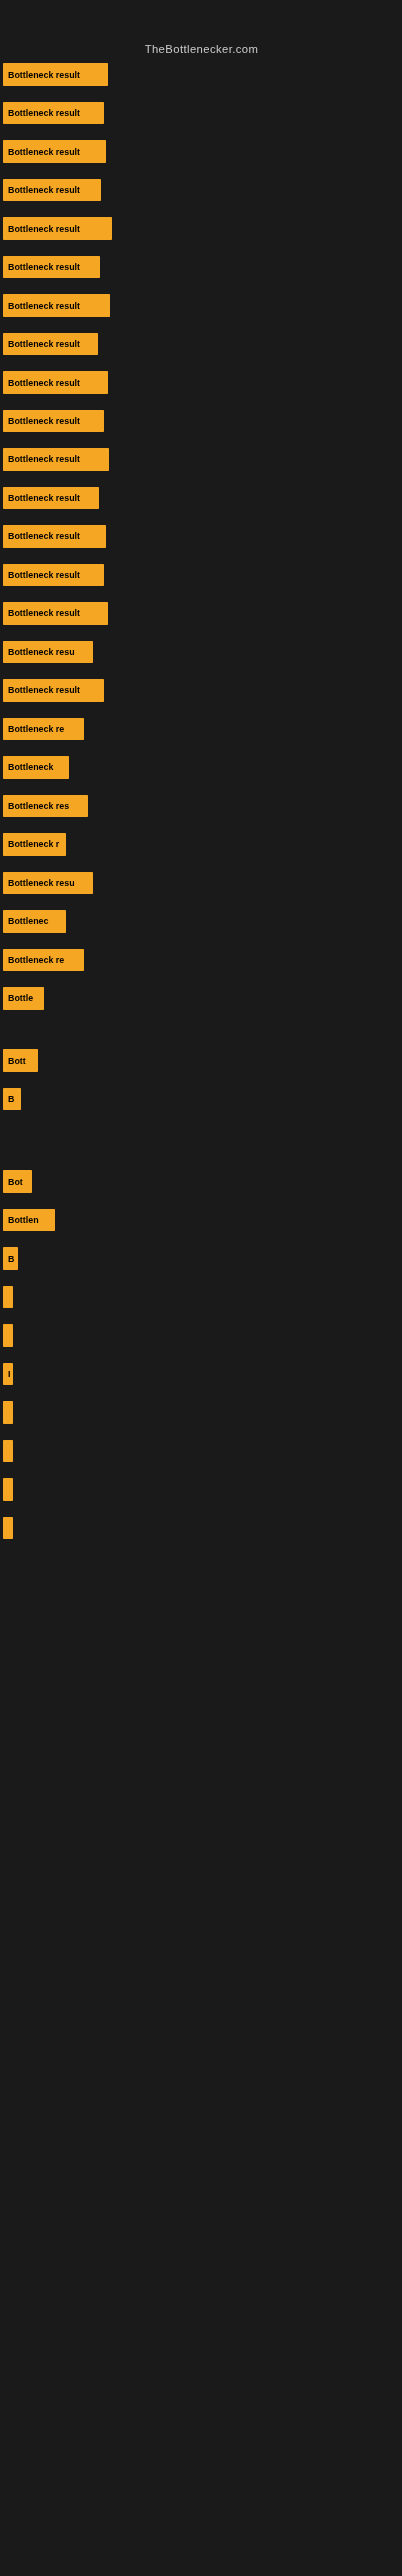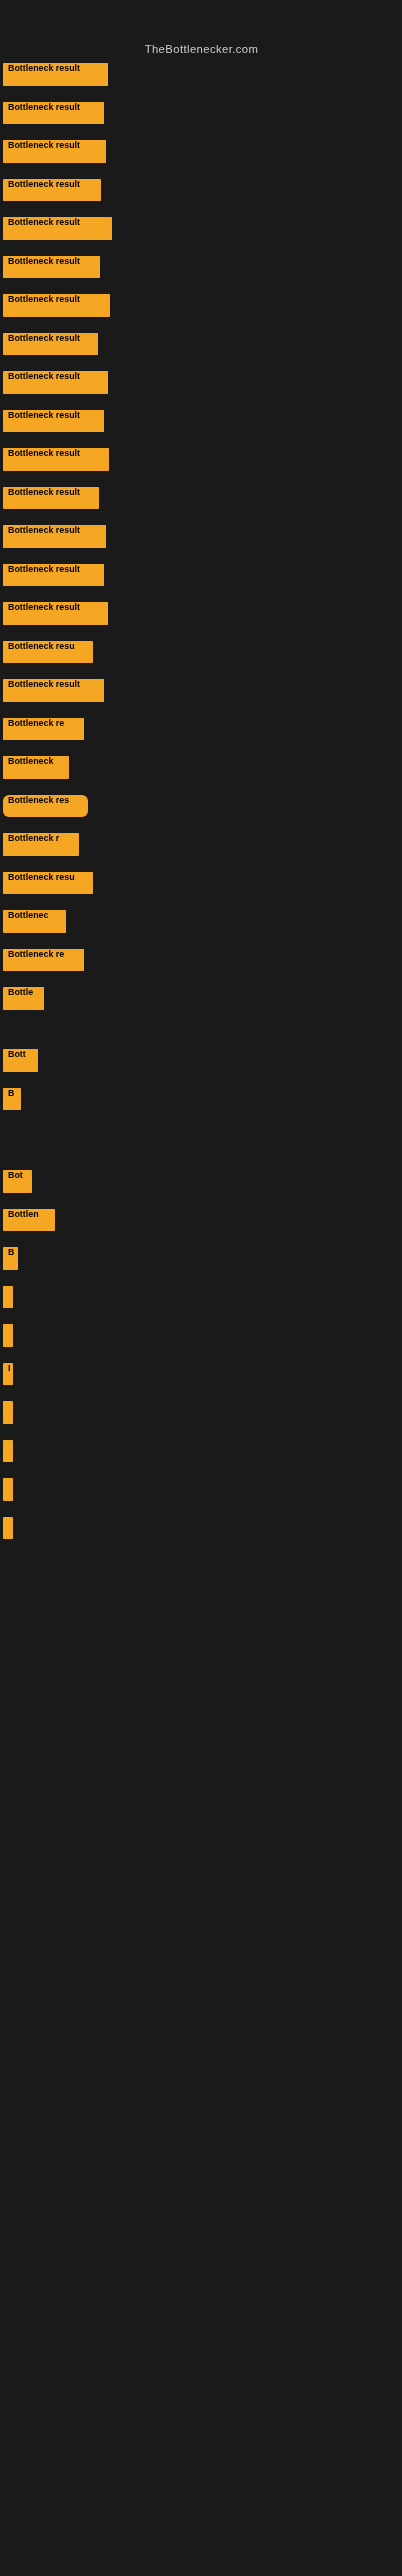--- a/index.html
+++ b/index.html
@@ -28,20 +28,21 @@
     .bar-container {
       display: flex;
       align-items: center;
       padding: 4.8px 0 4.8px 3.2px;
     }
 
     .bar {
       background-color: #f5a623;
       height: 22.5px;
       display: flex;
+      align-items: center;
       padding: 0 4.8px;
       border-radius: 0.8px;
       overflow: hidden;
       white-space: nowrap;
     }
 
     .bar-label {
       color: #000000;
       font-size: 8.9px;
       font-weight: bold;
@@ -165,27 +166,27 @@
       </div>
     </div>
     <div class="spacer"></div>
     <div class="bar-container">
       <div class="bar" style="width: 66px;">
         <span class="bar-label">Bottleneck</span>
       </div>
     </div>
     <div class="spacer"></div>
     <div class="bar-container">
-      <div class="bar" style="width: 85px; border-radius: 6px;">
+      <div class="bar" style="width: 85px;">
         <span class="bar-label">Bottleneck res</span>
       </div>
     </div>
     <div class="spacer"></div>
     <div class="bar-container">
-      <div class="bar" style="width: 76px;">
+      <div class="bar" style="width: 63px;">
         <span class="bar-label">Bottleneck r</span>
       </div>
     </div>
     <div class="spacer"></div>
     <div class="bar-container">
       <div class="bar" style="width: 90px;">
         <span class="bar-label">Bottleneck resu</span>
       </div>
     </div>
     <div class="spacer"></div>

